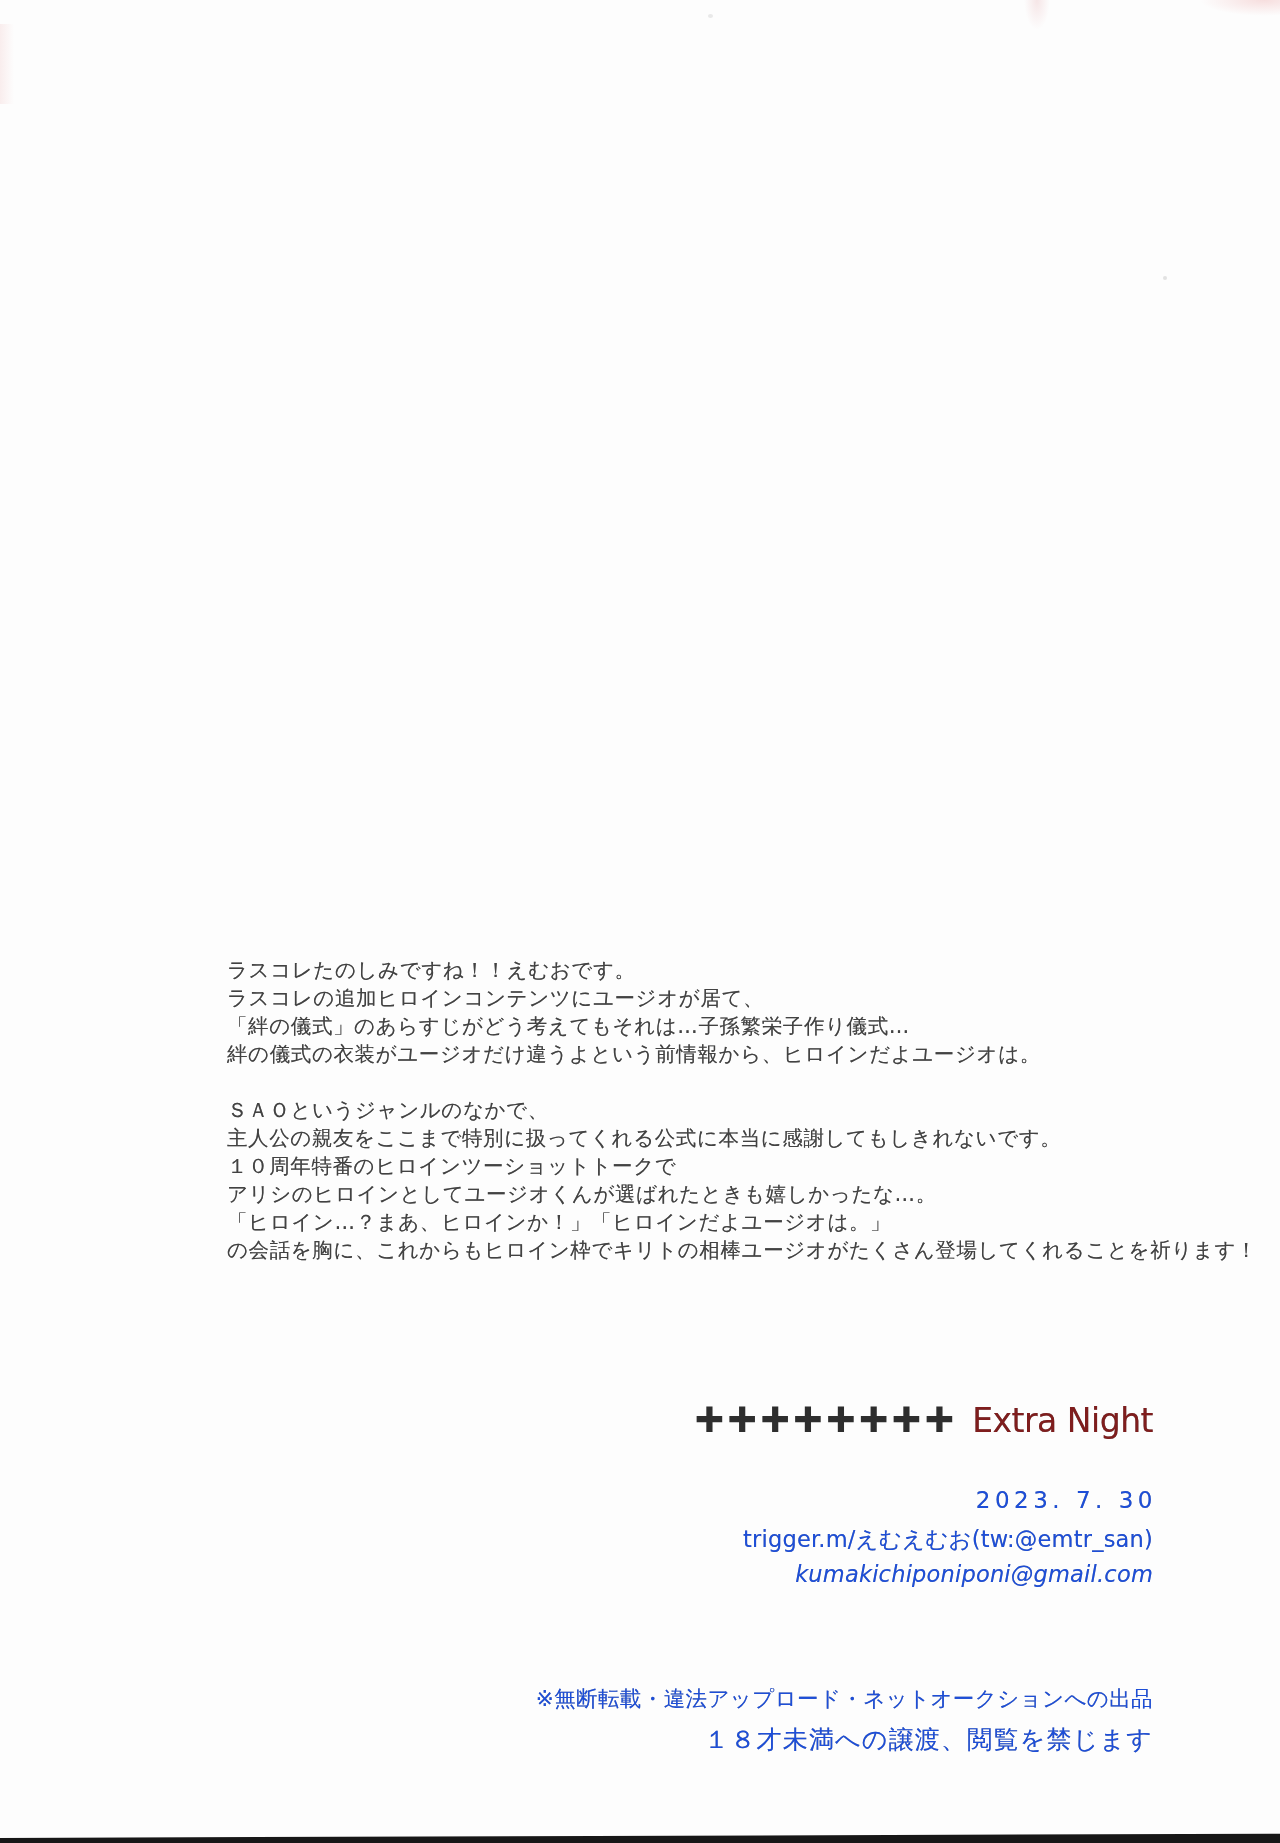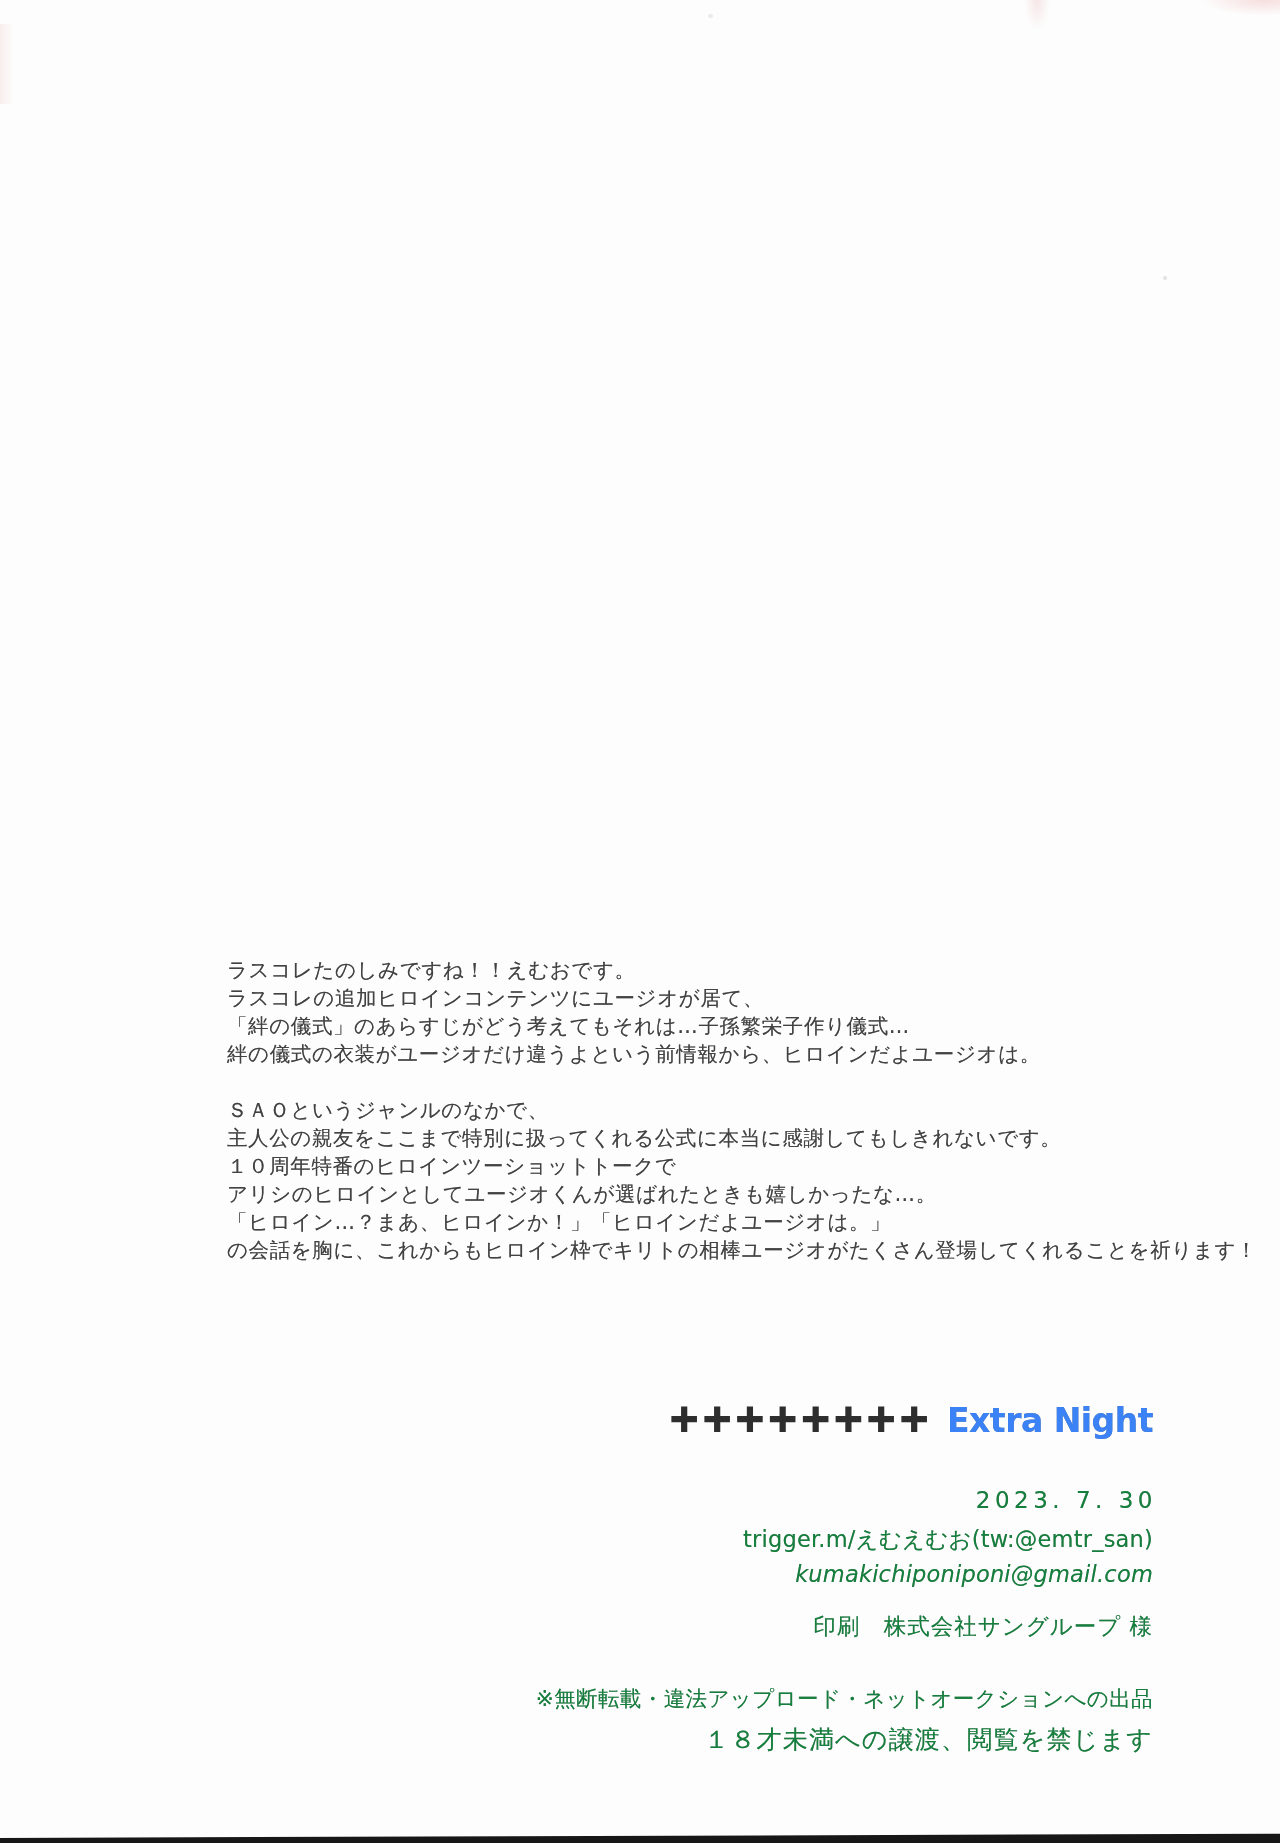--- a/index.html
+++ b/index.html
@@ -16,24 +16,24 @@
   .para{position:absolute;left:183px;font-size:20.5px;line-height:28px;
         letter-spacing:0.6px;color:#424242;white-space:nowrap;
         text-shadow:0 0 0.5px rgba(70,70,70,0.55);margin-left:44px;}
   .p1{top:956px;}
   .p2{top:1096px;}
 
   
   .colophon-title{position:absolute;top:1396px;right:127px;white-space:nowrap;color:#2e2e2e;}
   .plus{font-size:38px;font-weight:900;-webkit-text-stroke:1.8px #2e2e2e;
         letter-spacing:1px;margin-right:16px;vertical-align:1px;}
-  .title-text{font-size:33px;font-weight:bold;letter-spacing:-0.5px;color:#3b82f6;
+  .title-text{font-size:33px;font-weight:normal;letter-spacing:-0.5px;color:#7f1d1d;
         text-shadow:0 0 0.5px rgba(40,40,40,0.6);}
 
-  .c-line{position:absolute;right:127px;white-space:nowrap;color:#15803d;
+  .c-line{position:absolute;right:127px;white-space:nowrap;color:#1d4ed8;
         text-shadow:0 0 0.5px rgba(70,70,70,0.5);}
   .date   {top:1487px;font-size:23px;letter-spacing:4.5px;right:123px;}
   .circle {top:1524px;font-size:22.5px;letter-spacing:0.2px;}
   .email  {top:1561px;font-size:22.5px;letter-spacing:0.2px;font-style:italic;}
   .printer{top:1611px;font-size:22.5px;letter-spacing:1px;}
   .disc1  {top:1684px;font-size:21.5px;letter-spacing:0.4px;}
   .disc2  {top:1723px;font-size:25px;letter-spacing:1.2px;}
 
   
   .bottom-band{position:absolute;left:0;bottom:0;width:100%;height:12px;
@@ -80,19 +80,18 @@
     <div class="line">の会話を胸に、これからもヒロイン枠でキリトの相棒ユージオがたくさん登場してくれることを祈ります！</div>
   </div>
 
   <div class="colophon-title">
     <span class="plus">++++++++</span><span class="title-text">Extra Night</span>
   </div>
 
   <div class="c-line date">2023. 7. 30</div>
   <div class="c-line circle">trigger.m/えむえむお(tw:@emtr_san)</div>
   <div class="c-line email">kumakichiponiponi@gmail.com</div>
-  <div class="c-line printer">印刷　株式会社サングループ 様</div>
   <div class="c-line disc1">※無断転載・違法アップロード・ネットオークションへの出品</div>
   <div class="c-line disc2">１８才未満への譲渡、閲覧を禁じます</div>
 
   <div class="bottom-band"></div>
 
 </div>
 
 </body></html>

